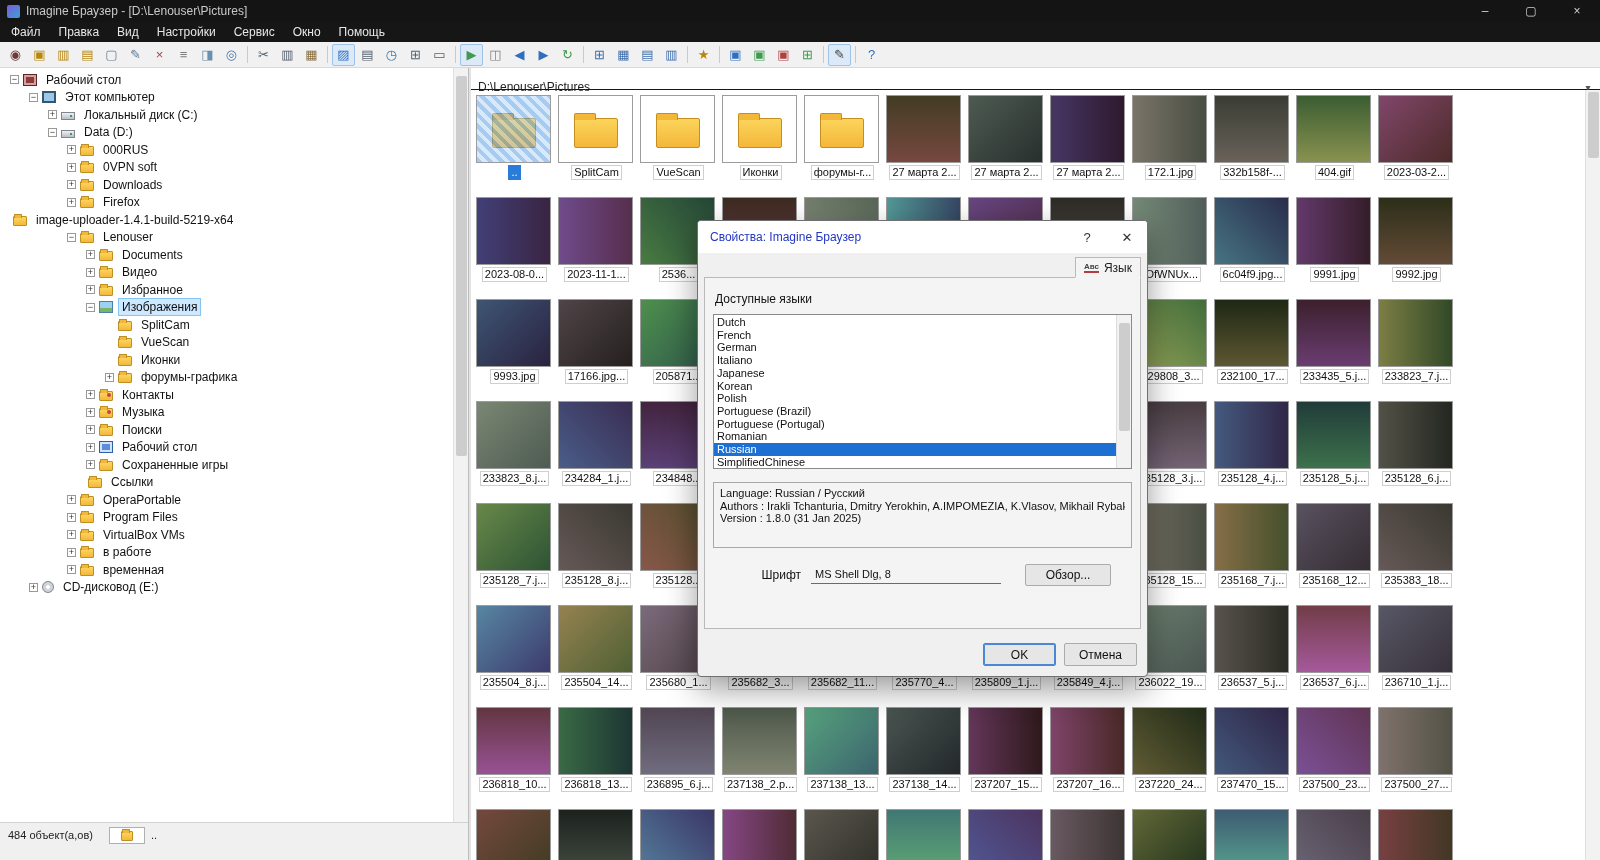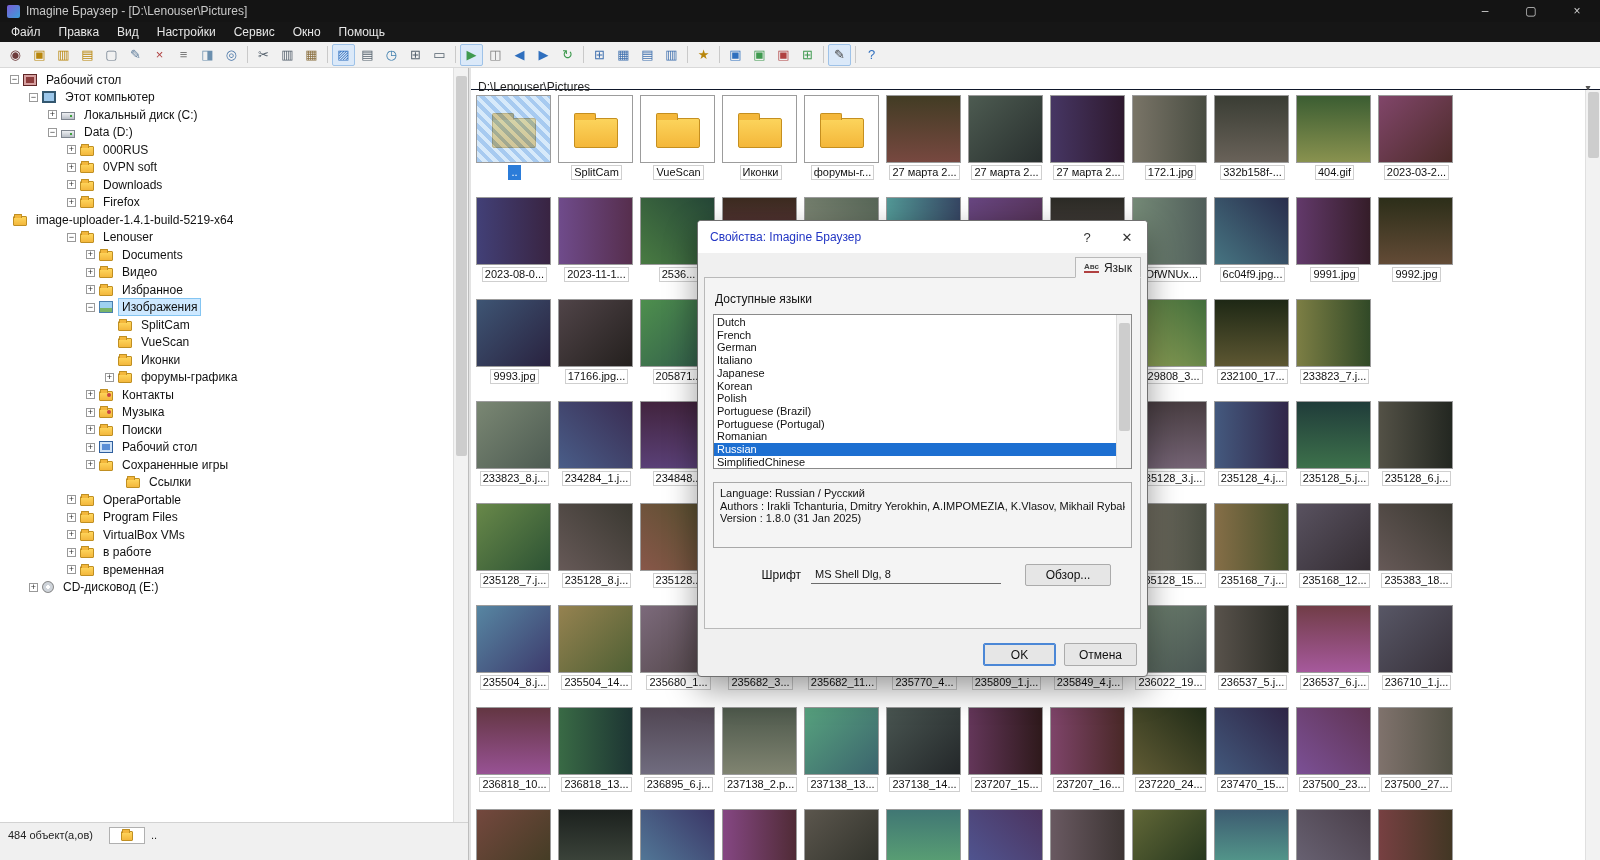--- a/index.html
+++ b/index.html
@@ -328,21 +328,21 @@
             <div class="tree-row" style="padding-left: 86px;">
               <span class="expander">+</span>
               <span class="ti ico-desktop2"></span>
               <span class="tree-label">Рабочий стол</span>
             </div>
             <div class="tree-row" style="padding-left: 86px;">
               <span class="expander">+</span>
               <span class="ti ico-saved"></span>
               <span class="tree-label">Сохраненные игры</span>
             </div>
-            <div class="tree-row" style="padding-left: 113px;">
+            <div class="tree-row" style="padding-left: 75px;">
               <span class="expander hid"></span>
               <span class="ti ico-links"></span>
               <span class="tree-label">Ссылки</span>
             </div>
             <div class="tree-row" style="padding-left: 67px;">
               <span class="expander">+</span>
               <span class="ti ico-folder"></span>
               <span class="tree-label">OperaPortable</span>
             </div>
             <div class="tree-row" style="padding-left: 67px;">
@@ -536,20 +536,24 @@
                 <div class="thumb" style="background: linear-gradient(45deg, rgb(105, 109, 59), rgb(37, 56, 30));"></div>
                 <div class="label-wrap"><span class="cell-label" style="visibility: hidden;"></span></div>
               </div>
               <div class="cell">
                 <div class="thumb" style="background: linear-gradient(45deg, rgb(146, 162, 87), rgb(65, 109, 59));"></div>
                 <div class="label-wrap"><span class="cell-label">229808_3...</span></div>
               </div>
               <div class="cell">
                 <div class="thumb" style="background: linear-gradient(0deg, rgb(93, 87, 50), rgb(30, 40, 21));"></div>
                 <div class="label-wrap"><span class="cell-label">232100_17...</span></div>
+              </div>
+              <div class="cell">
+                <div class="thumb" style="background: linear-gradient(0deg, rgb(106, 61, 113), rgb(60, 32, 45));"></div>
+                <div class="label-wrap"><span class="cell-label">233435_5.j...</span></div>
               </div>
               <div class="cell">
                 <div class="thumb" style="background: linear-gradient(90deg, rgb(124, 126, 68), rgb(49, 73, 39));"></div>
                 <div class="label-wrap"><span class="cell-label">233823_7.j...</span></div>
               </div>
             </div>
             <div class="grid-row">
               <div class="cell">
                 <div class="thumb" style="background: linear-gradient(135deg, rgb(122, 135, 115), rgb(77, 91, 82));"></div>
                 <div class="label-wrap"><span class="cell-label">233823_8.j...</span></div>

